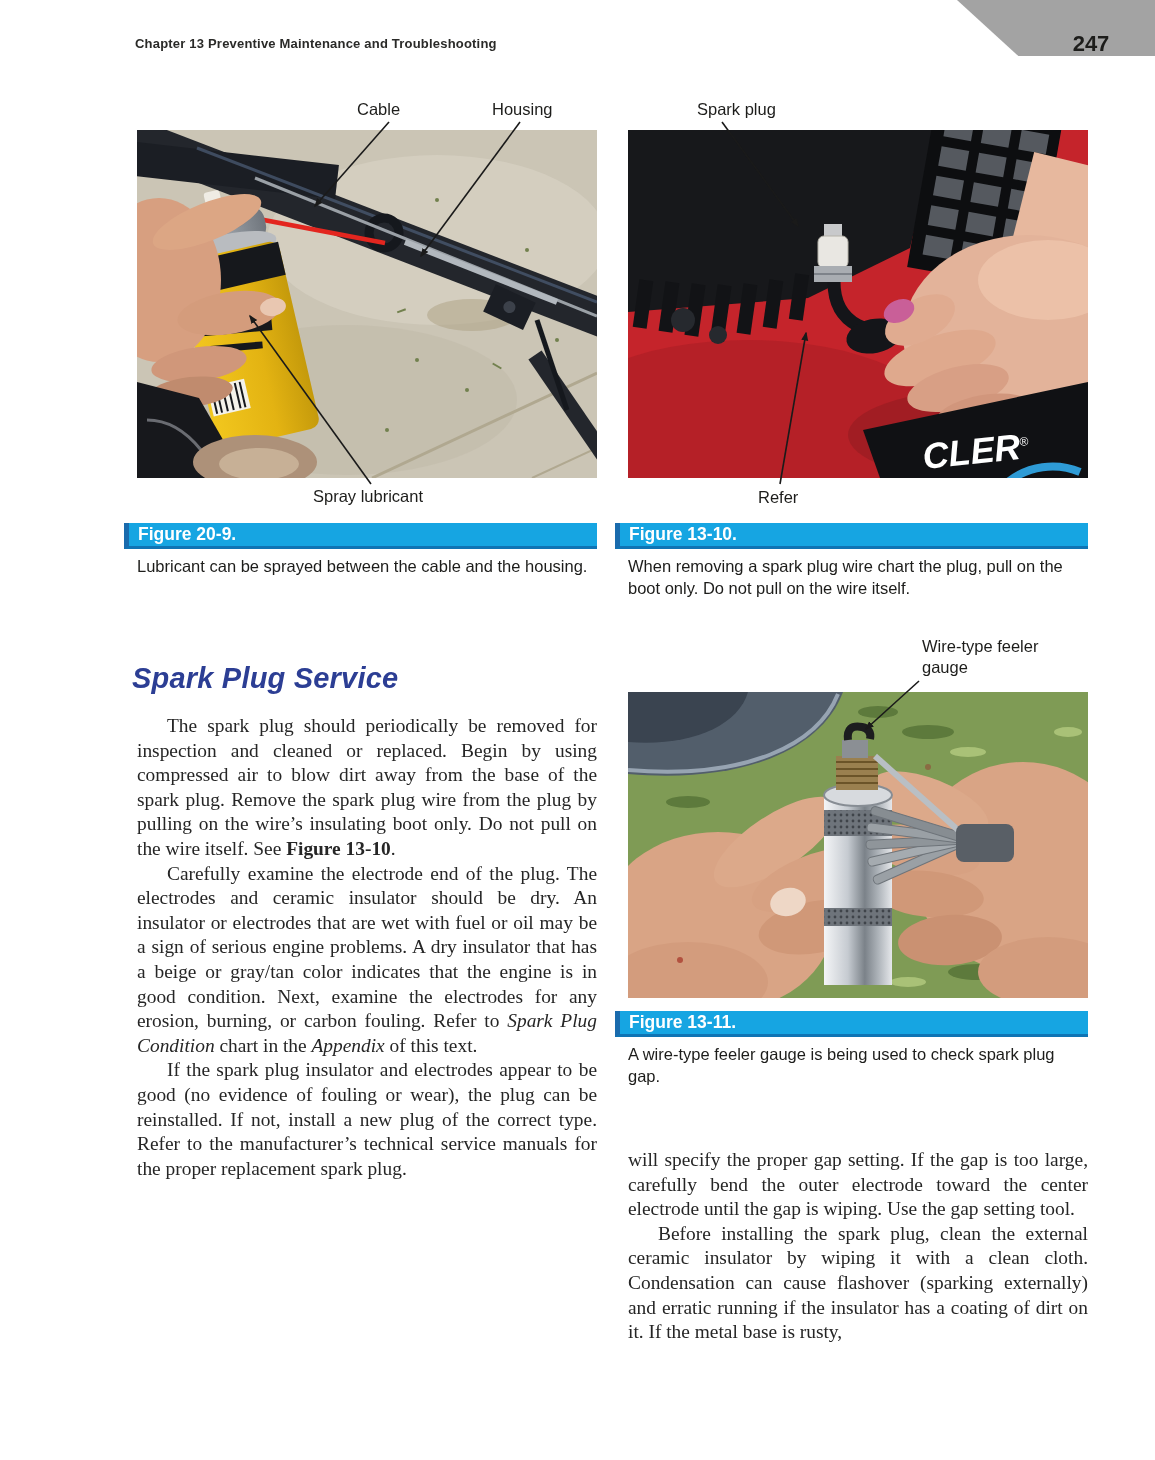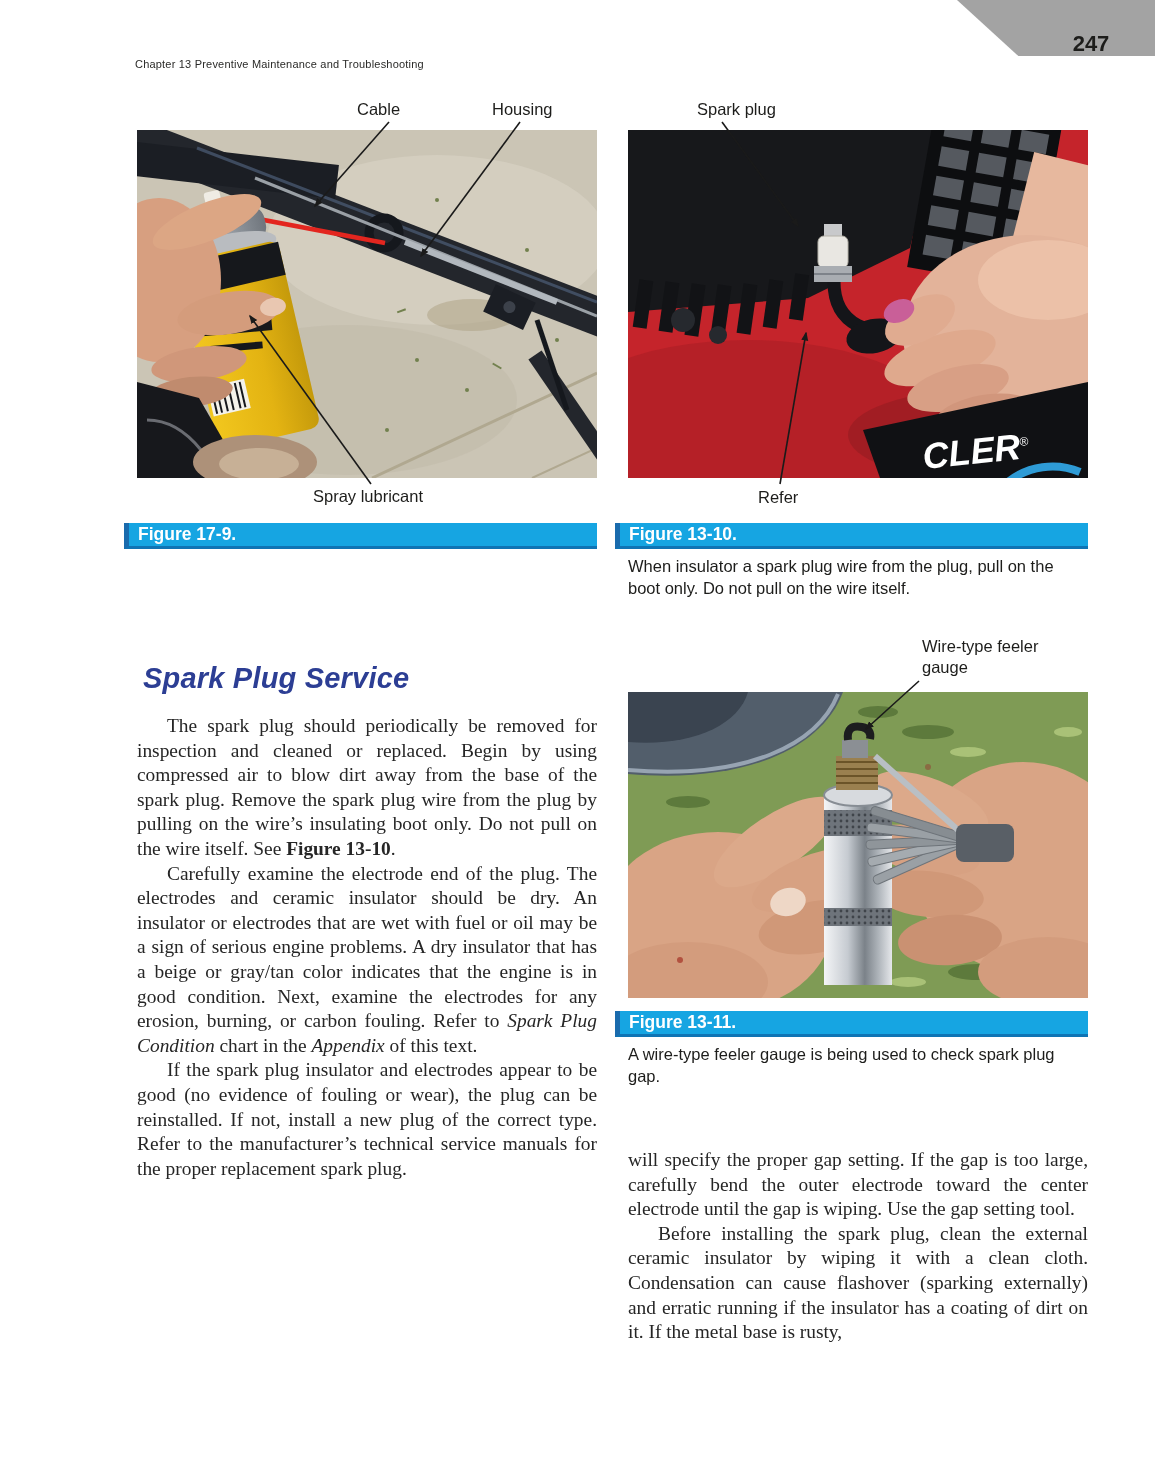--- a/index.html
+++ b/index.html
@@ -1,21 +1,21 @@
 <!DOCTYPE html>
 <html><head>
 <meta charset="utf-8">
 <style>
   html,body{margin:0;padding:0;background:#888;}
   .page{position:relative;width:1155px;height:1460px;background:#ffffff;overflow:hidden;
         font-family:"Liberation Sans",sans-serif;}
   .abs{position:absolute;}
 
   
-  .chapter-header{left:135px;top:58px;font-size:11px;color:#2a2a28;letter-spacing:.2px;}
+  .chapter-header{left:135px;top:36px;font-size:13px;color:#2a2a28;letter-spacing:.2px;font-weight:bold;}
   .page-badge{left:957px;top:0;width:198px;height:56px;background:#a3a3a3;
               clip-path:polygon(0 0,100% 0,100% 100%,31% 100%);
               filter:drop-shadow(2px 2px 2px rgba(0,0,0,.35));z-index:3;}
   .page-number{position:absolute;left:84px;top:31px;width:100px;text-align:center;
                font-size:22px;font-weight:bold;color:#1d1d1b;}
 
   
   .photo{overflow:hidden;z-index:1;}
   .photo svg{display:block;}
 
@@ -134,22 +134,23 @@
       <path d="M0,252 L62,268 L108,348 L0,348 Z" fill="#17181c"></path>
       <path d="M10,290 Q40,290 64,320" stroke="#6a6c72" stroke-width="3" fill="none"></path>
       <ellipse cx="118" cy="332" rx="62" ry="27" fill="#ad9179"></ellipse>
       <ellipse cx="122" cy="334" rx="40" ry="16" fill="#c7b096"></ellipse>
     </svg>
   </div>
 
   <div class="abs callout" style="left:313px;top:486px;">Spray lubricant</div>
 
   <div class="abs figbar" style="left:124px;top:523px;width:473px;">
-    <div class="figlabel">Figure 17-9.</div>
-  </div>
+    <div class="figlabel">Figure 20-9.</div>
+  </div>
+  <div class="abs figcaption" style="left:137px;top:556px;width:460px;">Lubricant can be sprayed between the cable and the housing.</div>
 
   <div class="abs callout" style="left:697px;top:99px;">Spark plug</div>
 
   <div class="abs photo" style="left:628px;top:130px;width:460px;height:348px;">
     <svg width="460" height="348" viewBox="0 0 460 348">
 
       <rect width="460" height="348" fill="#c5242b"></rect>
       <ellipse cx="120" cy="300" rx="200" ry="90" fill="#a81e24" opacity=".55"></ellipse>
       <ellipse cx="350" cy="305" rx="130" ry="45" fill="#8f1b20" opacity=".55"></ellipse>
 
@@ -214,23 +215,23 @@
       <text x="392" y="316" font-family="Liberation Sans, sans-serif" font-size="12" fill="#ffffff" transform="rotate(-6 392 316)">®</text>
       <path d="M380,352 C400,336 428,332 452,342" stroke="#2e9bd6" stroke-width="8" fill="none"></path>
     </svg>
   </div>
 
   <div class="abs callout" style="left:758px;top:487px;">Refer</div>
 
   <div class="abs figbar" style="left:615px;top:523px;width:473px;">
     <div class="figlabel">Figure 13-10.</div>
   </div>
-  <div class="abs figcaption" style="left:628px;top:556px;width:460px;">When insulator a spark plug wire from the plug, pull on the boot only. Do not pull on the wire itself.</div>
-
-  <div class="abs section-heading" style="left:143px;top:662px;">Spark Plug Service</div>
+  <div class="abs figcaption" style="left:628px;top:556px;width:460px;">When removing a spark plug wire chart the plug, pull on the boot only. Do not pull on the wire itself.</div>
+
+  <div class="abs section-heading" style="left:132px;top:662px;">Spark Plug Service</div>
 
   <div class="abs bodycol" style="left:137px;top:714px;width:460px;">
     <p><span>The spark plug should periodically be removed for inspection and cleaned or replaced. Begin by using compressed air to blow dirt away from the base of the spark plug. Remove the spark plug wire from the plug by pulling on the wire’s insulating boot only. Do not pull on the wire itself. See </span><span style="font-weight: bold;">Figure 13-10</span><span>.</span></p>
     <p><span>Carefully examine the electrode end of the plug. The electrodes and ceramic insulator should be dry. An insulator or electrodes that are wet with fuel or oil may be a sign of serious engine problems. A dry insulator that has a beige or gray/tan color indicates that the engine is in good condition. Next, examine the electrodes for any erosion, burning, or carbon fouling. Refer to </span><span style="font-style: italic;">Spark Plug Condition</span><span> chart in the </span><span style="font-style: italic;">Appendix</span><span> of this text.</span></p>
     <p><span>If the spark plug insulator and electrodes appear to be good (no evidence of fouling or wear), the plug can be reinstalled. If not, install a new plug of the correct type. Refer to the manufacturer’s technical service manuals for the proper replacement spark plug.</span></p>
   </div>
 
   <div class="abs callout" style="left:922px;top:636px;width:118px;">Wire-type feeler gauge</div>
 
   <div class="abs photo" style="left:628px;top:692px;width:460px;height:306px;">

